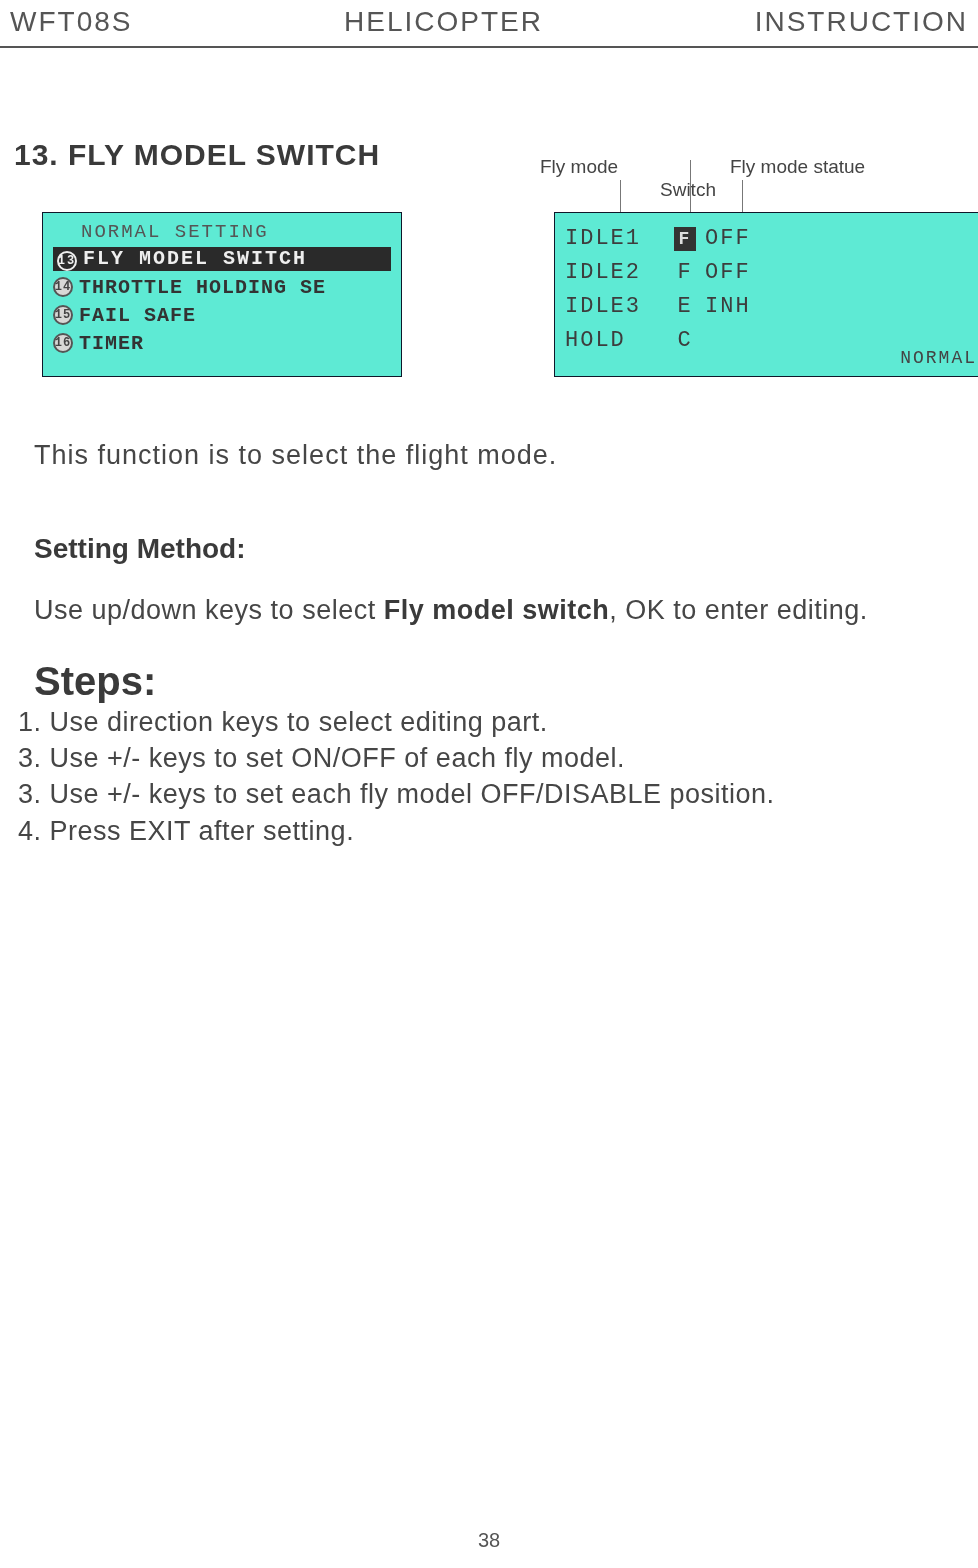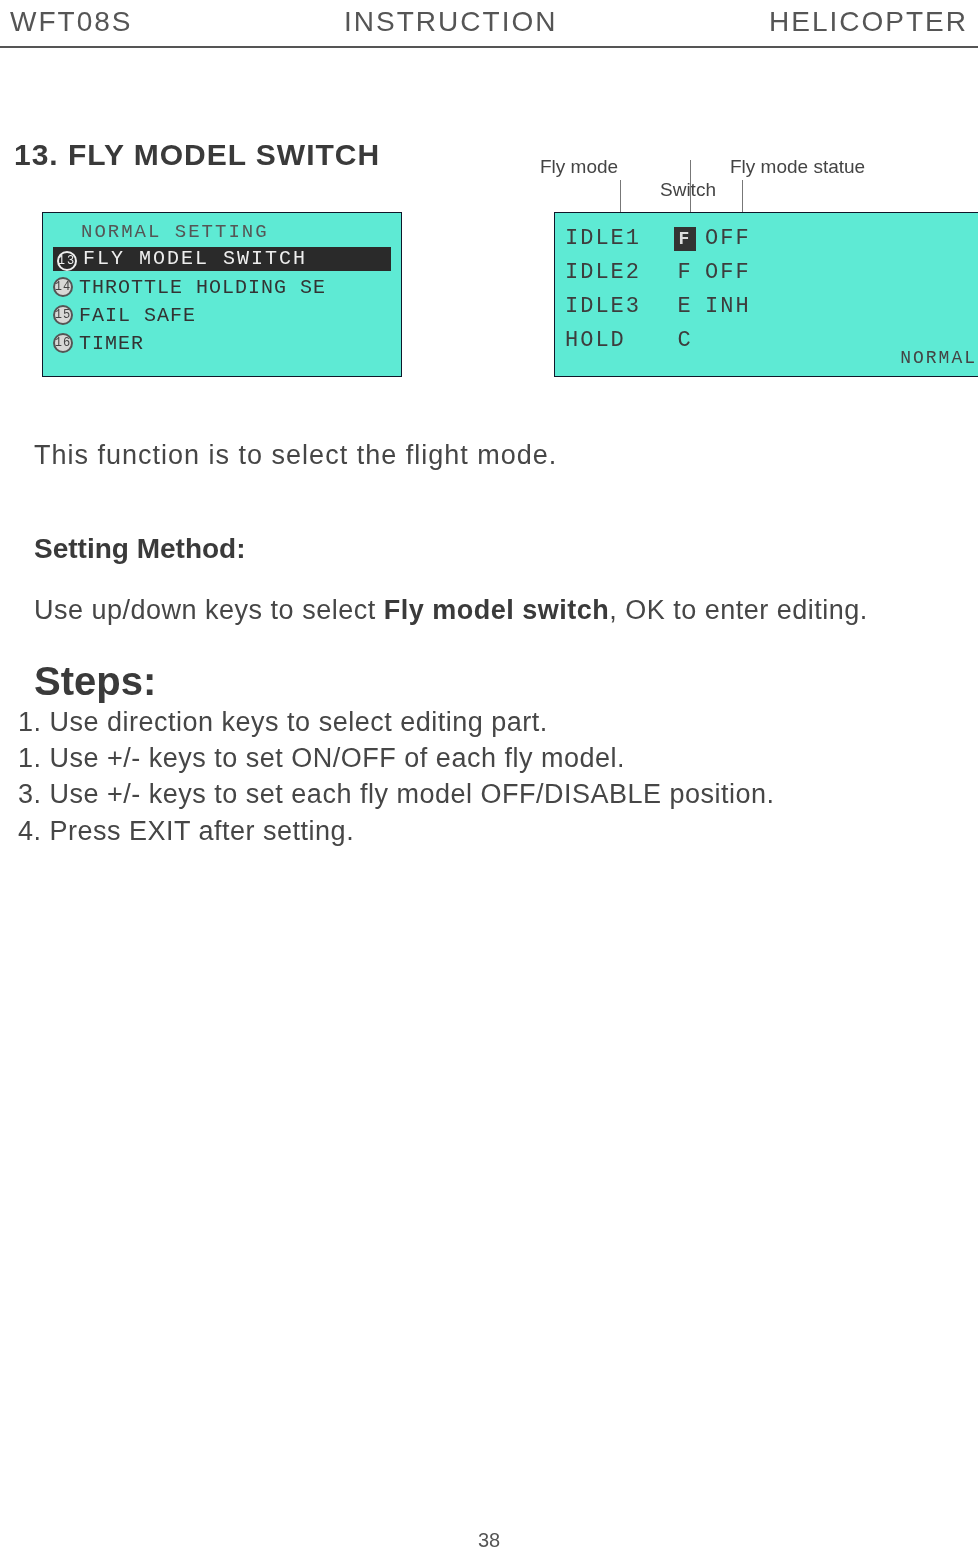--- a/index.html
+++ b/index.html
@@ -43,20 +43,21 @@
       padding: 8px 10px;
       position: relative;
     }
     .lcd-left   { width: 360px; height: 165px; margin-left: 28px; }
     .lcd-right  { width: 436px; height: 165px; margin-right: 6px; }
     .right-wrap { position: relative; width: 410px; }
     .lcd-line {
       display: flex; align-items: center;
       font-size: 20px; letter-spacing: 1px;
       height: 28px;
+      font-weight: bold;
     }
     .circ {
       display: inline-flex; align-items: center; justify-content: center;
       width: 20px; height: 20px; border: 2px solid #555; border-radius: 50%;
       font-size: 12px; margin-right: 6px; color:#444; background:#d8d8d6;
     }
     .sel-bar {
       background: #2a2a2a; color: #eee;
       padding-left: 4px; letter-spacing: 2px;
       flex: 1;
@@ -125,22 +126,22 @@
     .page-num {
       position: absolute; bottom: 16px; left: 0; right: 0;
       text-align: center; font-size: 20px; color: #555;
     }
   </style>
 </head>
 <body>
 
 <div class="header">
   <span>WFT08S</span>
+  <span>HELICOPTER</span>
   <span>INSTRUCTION</span>
-  <span>HELICOPTER</span>
 </div>
 
 <div class="section">
   <div class="section-title">13. FLY MODEL SWITCH</div>
 
   <div class="screens-row">
 
     <div class="lcd lcd-left">
       <div class="hdr-line">NORMAL SETTING</div>
       <div class="lcd-line">
@@ -200,19 +201,19 @@
 
   <div class="heading2">Setting Method:</div>
 
   <div class="para">
     <span>Use up/down keys to select </span><span class="bold">Fly model switch</span><span>, OK to enter editing.</span>
   </div>
 
   <div class="steps-head">Steps:</div>
   <div class="steps">
     <div>1. Use direction keys to select editing part.</div>
-    <div>1. Use +/- keys to set ON/OFF of each fly model.</div>
+    <div>3. Use +/- keys to set ON/OFF of each fly model.</div>
     <div>3. Use +/- keys to set each fly model OFF/DISABLE position.</div>
     <div>4. Press EXIT after setting.</div>
   </div>
 </div>
 
 <div class="page-num">38</div>
 
 </body></html>

